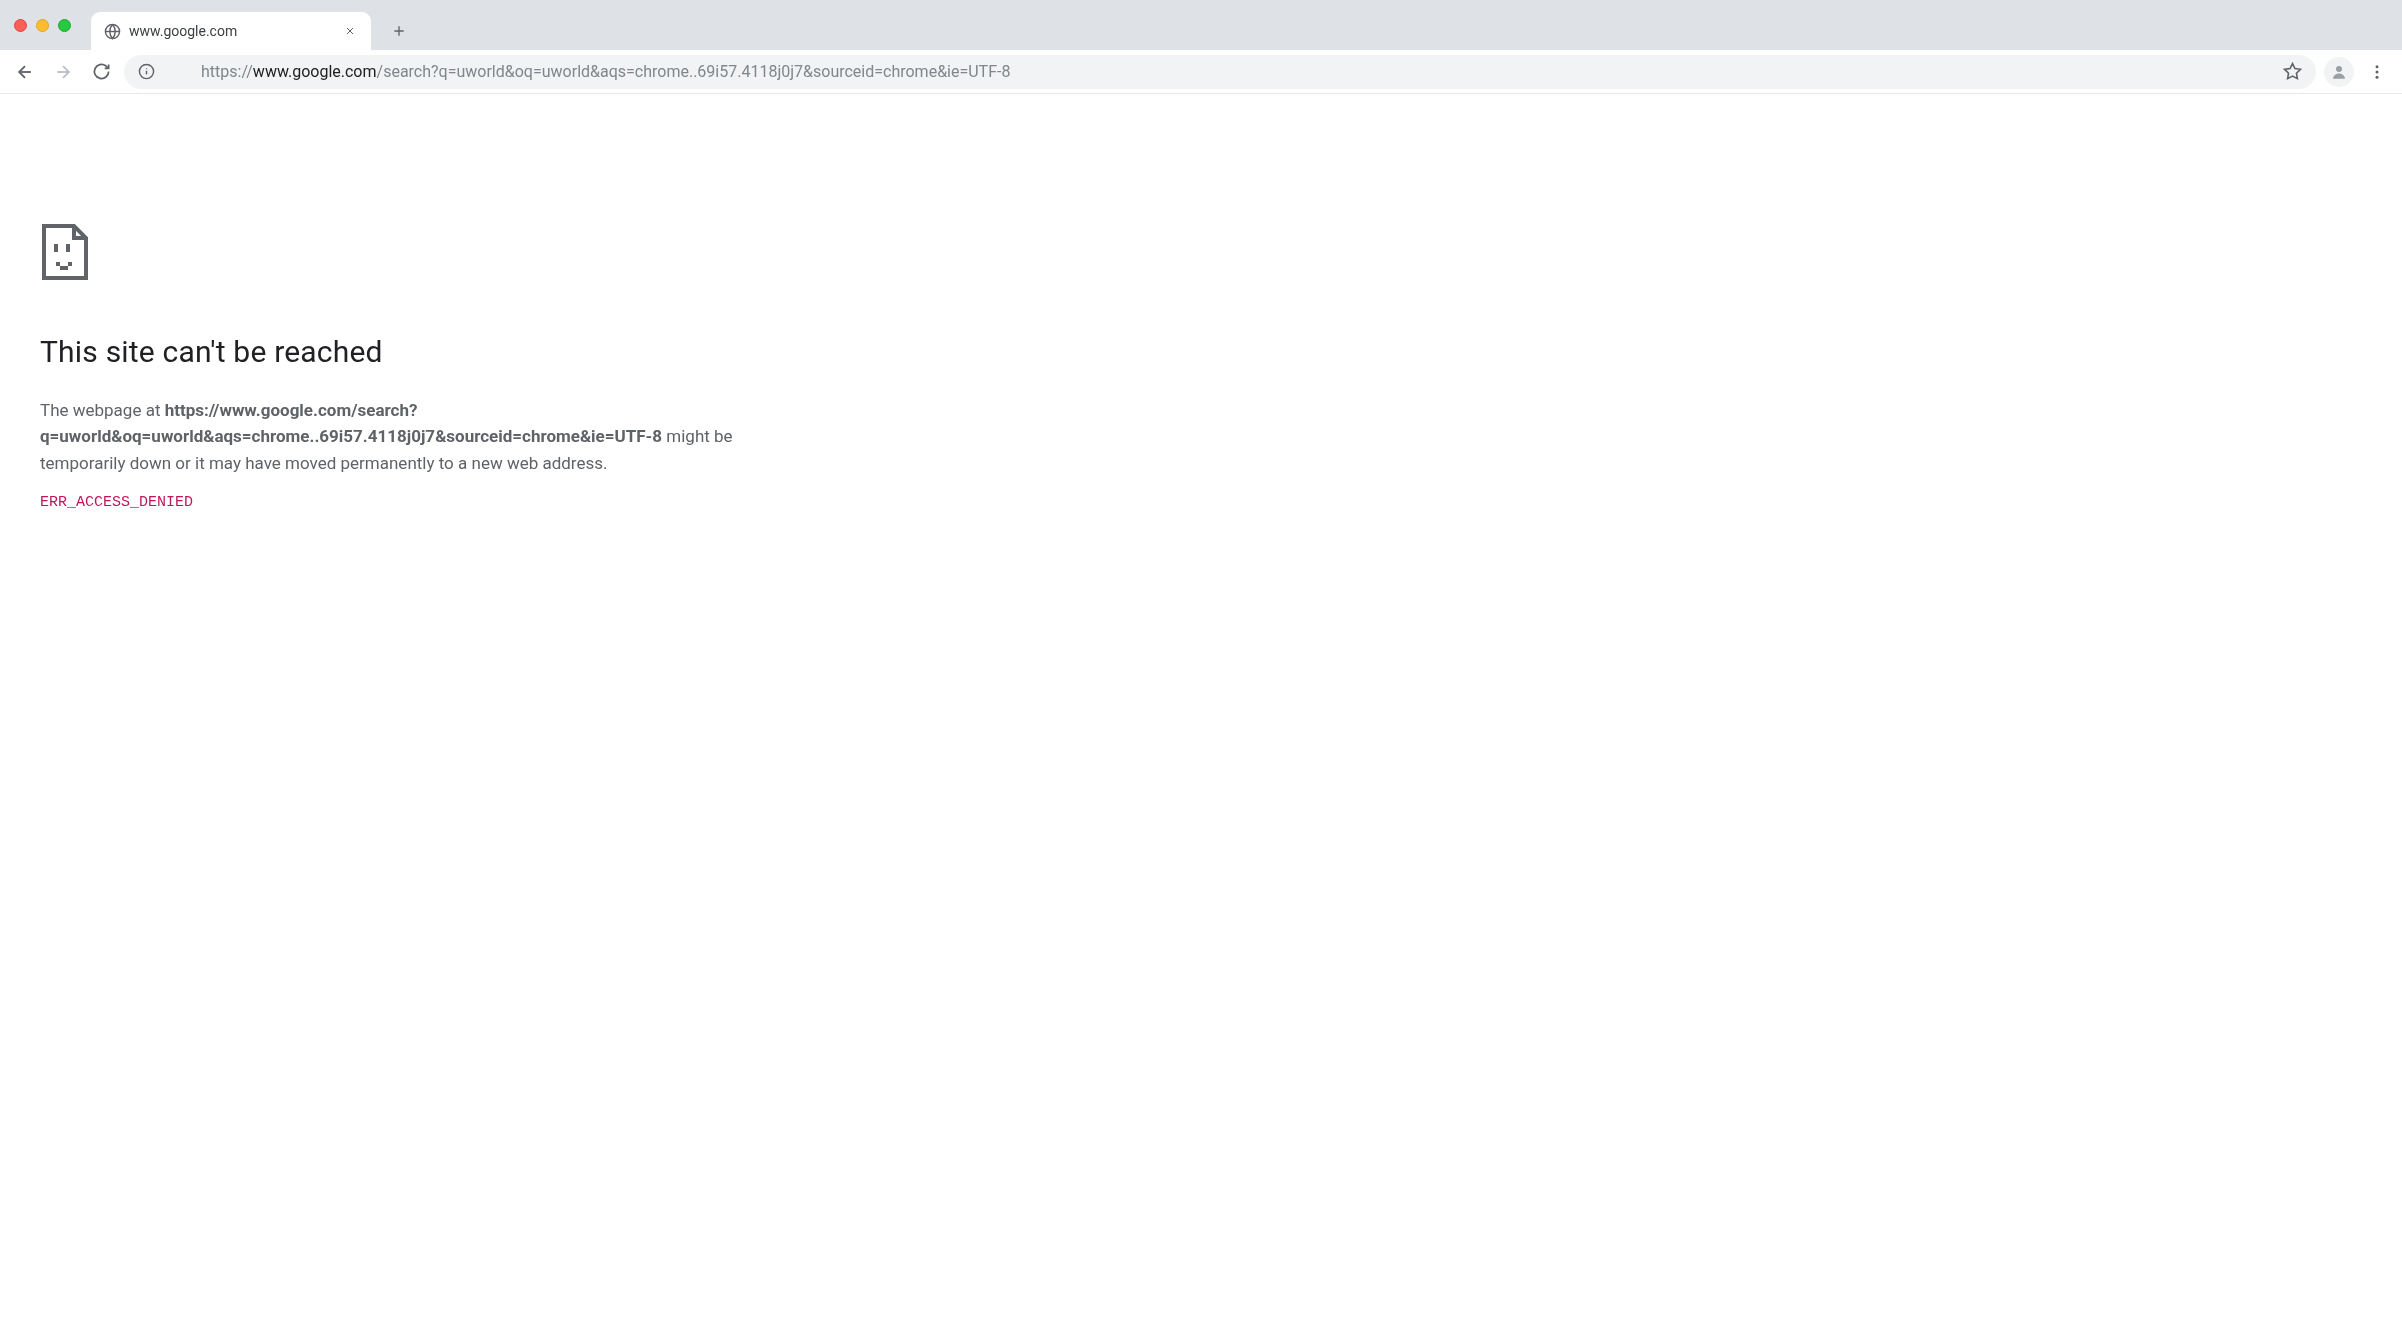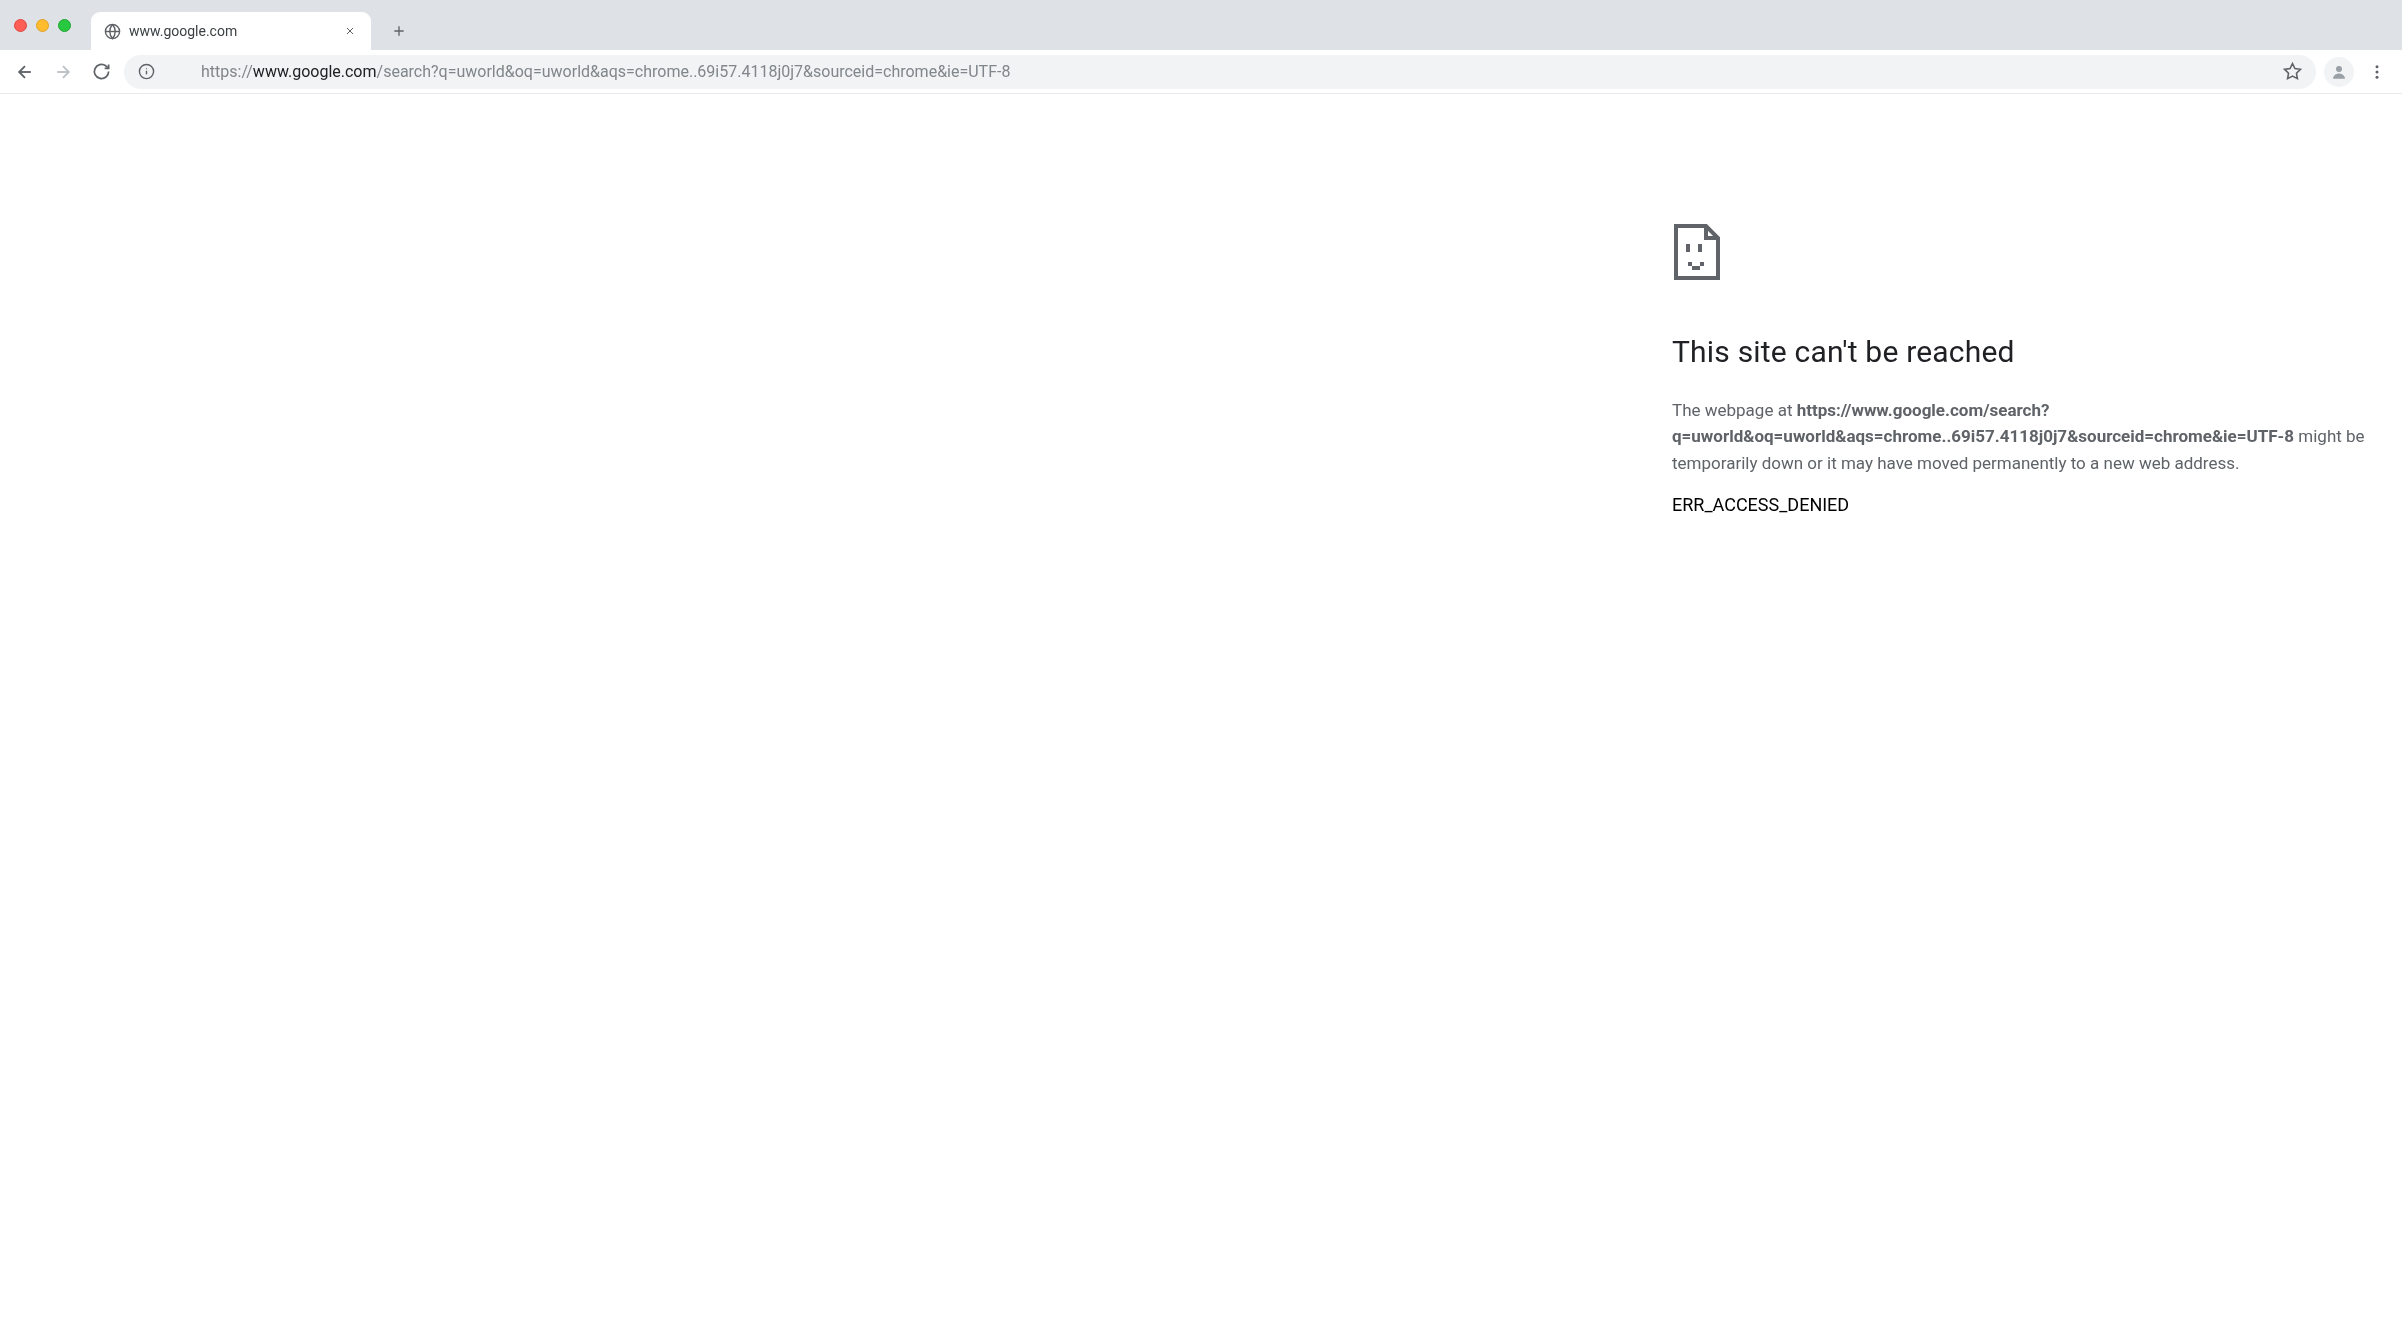--- a/index.html
+++ b/index.html
@@ -143,22 +143,23 @@
       width: 30px; height: 30px;
       display:flex; align-items:center; justify-content:center;
       color:#5f6368;
       cursor:pointer;
     }
 
     
     .content {
       width: 100%;
       display: flex;
-      justify-content: flex-end;
+      justify-content: flex-start;
       padding-top: 130px;
+      padding-left: 40px;
     }
     .error-box {
       width: 730px;
     }
     .frown-icon {
       margin-bottom: 50px;
       display:block;
     }
     .error-title {
       font-size: 30px;
@@ -168,22 +169,23 @@
       letter-spacing: 0.2px;
     }
     .error-desc {
       font-size: 17px;
       color: #5f6368;
       line-height: 1.55;
       margin-bottom: 18px;
     }
     .error-desc strong { color: #5f6368; font-weight: 700; }
     .error-code {
-      font-size: 18px;
-      color: #000000;
+      font-size: 15px;
+      color: #be185d;
+      font-family: Liberation Mono, monospace;
     }
   </style>
 </head>
 <body>
 
 <div class="tab-strip">
   <div class="window-controls">
     <div class="win-btn win-close"></div>
     <div class="win-btn win-min"></div>
     <div class="win-btn win-max"></div>

